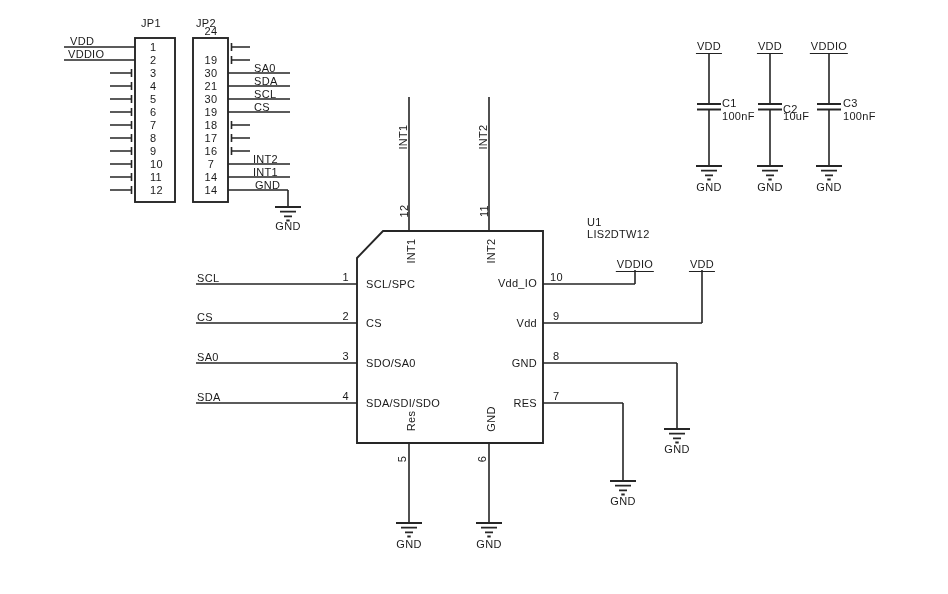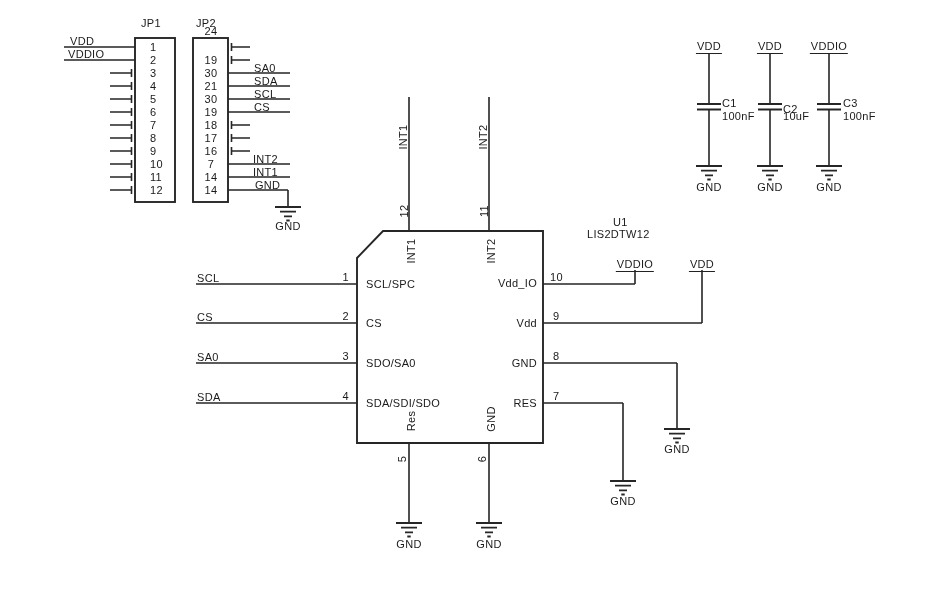--- a/index.html
+++ b/index.html
@@ -105,21 +105,21 @@
   <div class="t" style="left:253px;top:153px">INT2</div>
   <div class="t" style="left:253px;top:166px">INT1</div>
   <div class="t" style="left:255px;top:179px">GND</div>
   <div class="t cx" style="left:288px;top:220px">GND</div>
 
   <div class="t" style="left:197px;top:272px">SCL</div>
   <div class="t" style="left:197px;top:311px">CS</div>
   <div class="t" style="left:197px;top:351px">SA0</div>
   <div class="t" style="left:197px;top:391px">SDA</div>
 
-  <div class="t" style="left:613px;top:216px">U1</div>
+  <div class="t" style="left:587px;top:216px">U1</div>
   <div class="t" style="left:587px;top:228px">LIS2DTW12</div>
 
   <div class="t rx" style="left:349px;top:271px">1</div>
   <div class="t rx" style="left:349px;top:310px">2</div>
   <div class="t rx" style="left:349px;top:350px">3</div>
   <div class="t rx" style="left:349px;top:390px">4</div>
   <div class="t" style="left:550px;top:271px">10</div>
   <div class="t" style="left:553px;top:310px">9</div>
   <div class="t" style="left:553px;top:350px">8</div>
   <div class="t" style="left:553px;top:390px">7</div>

